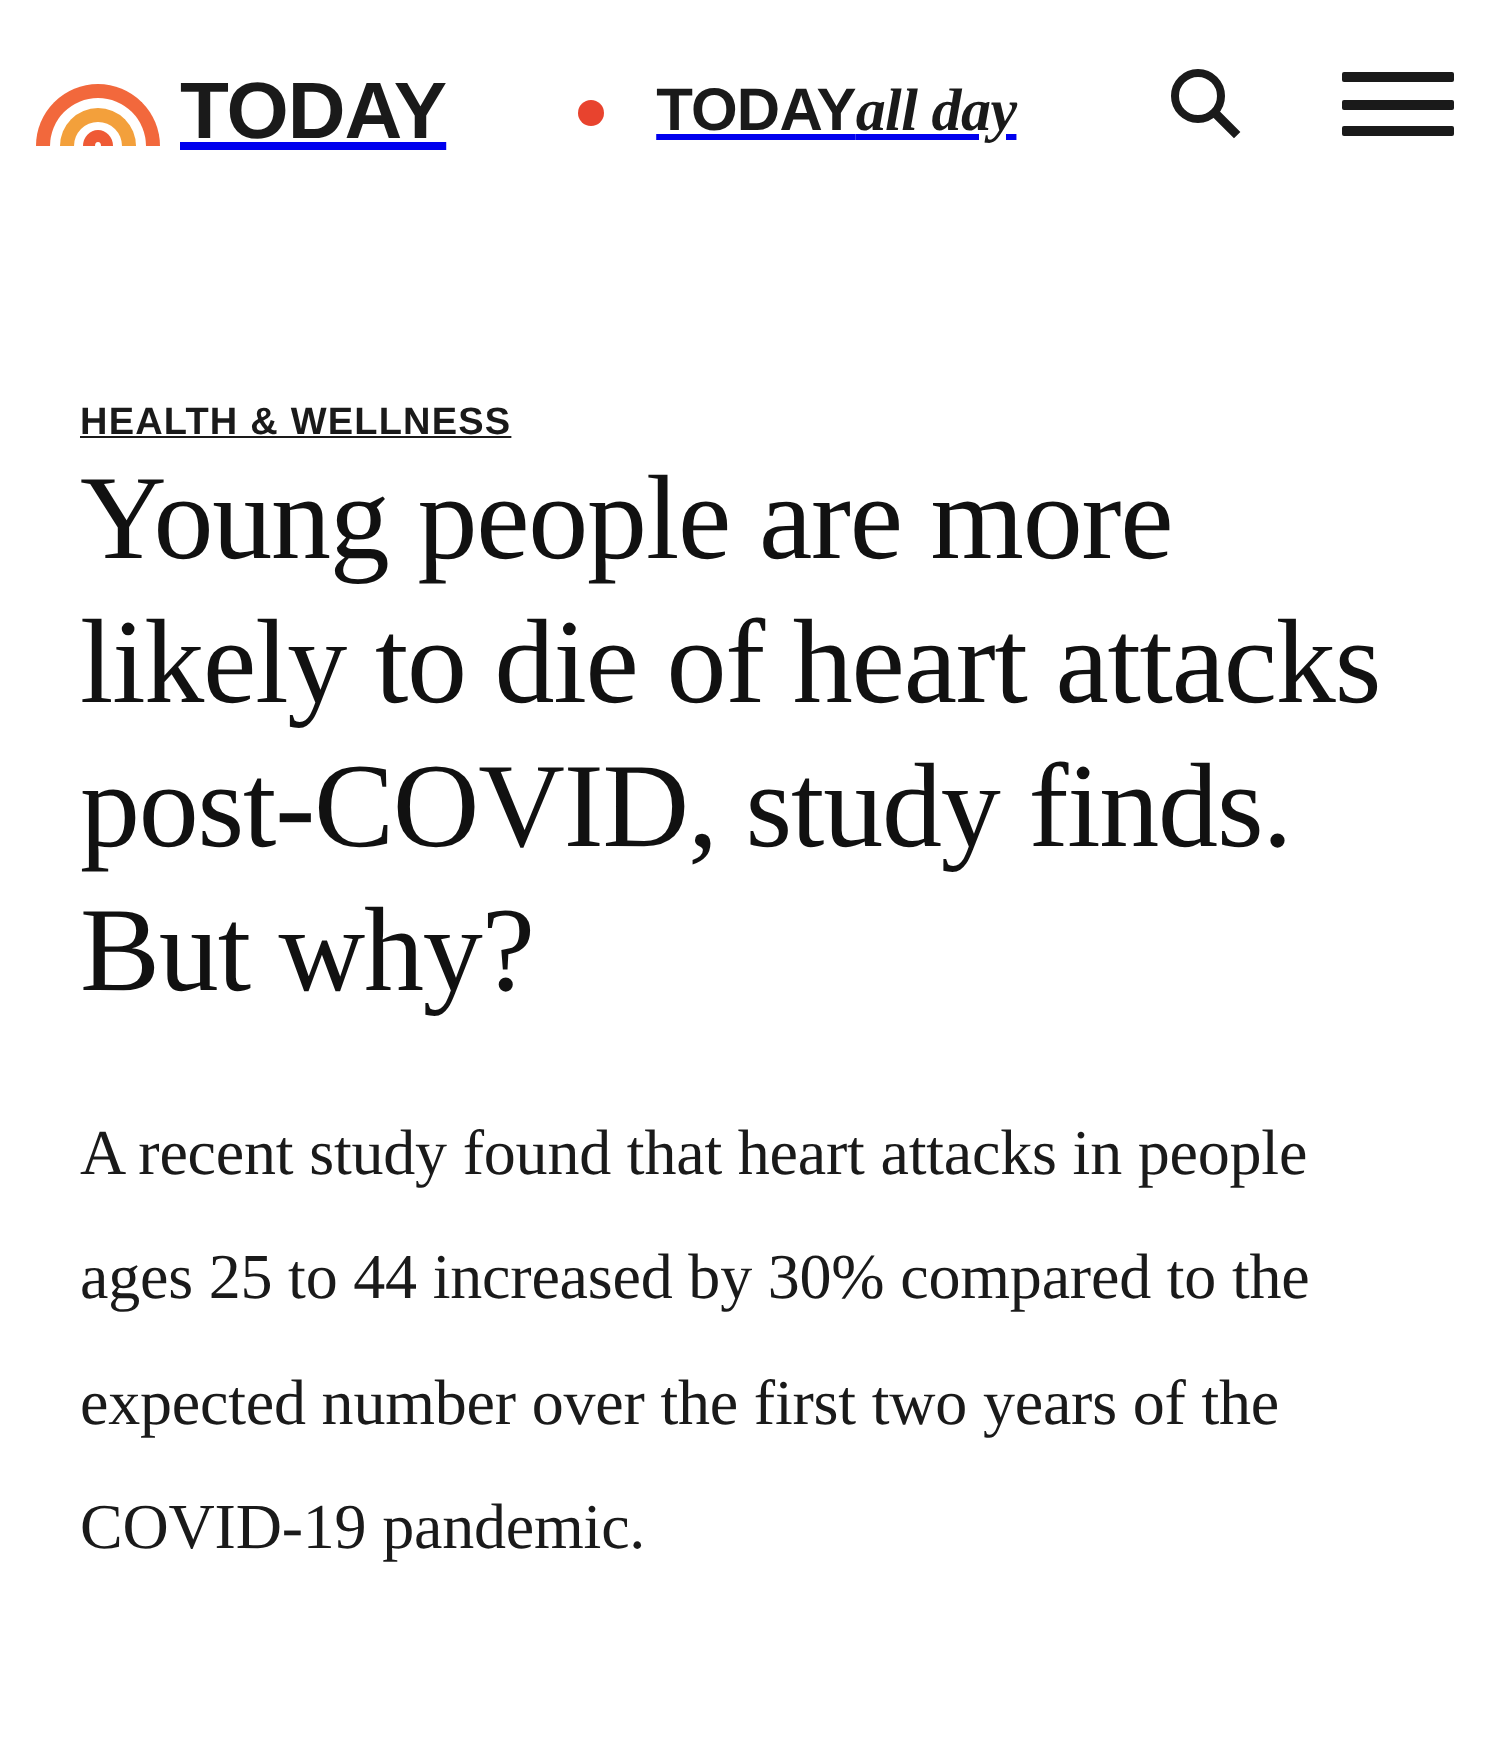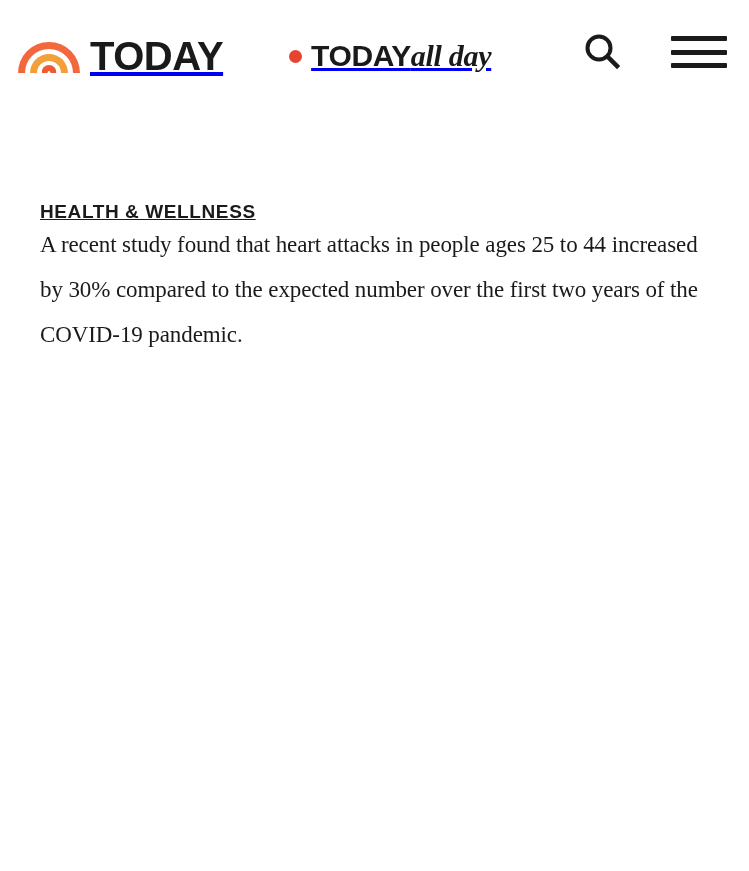--- a/index.html
+++ b/index.html
@@ -58,21 +58,21 @@
     font-weight: 700;
     font-size: 40px;
     letter-spacing: -0.5px;
     color: #1a1a1a;
     line-height: 1;
   }
 
   .allday {
     display: flex;
     align-items: center;
-    gap: 9px;
+    gap: 26px;
     margin-left: 66px;
     margin-top: 2px;
   }
   .allday-dot {
     width: 13px;
     height: 13px;
     border-radius: 50%;
     background: #e8432e;
     flex: none;
   }
@@ -151,21 +151,21 @@
     font-size: 60px;
     line-height: 1.2;
     letter-spacing: -0.6px;
     color: #111111;
     margin-bottom: 34px;
   }
 
   .dek {
     font-family: "Liberation Serif", serif;
     font-weight: 400;
-    font-size: 23px;
+    font-size: 32px;
     line-height: 1.95;
     color: #1a1a1a;
     letter-spacing: -0.1px;
   }
 </style>
 </head>
 <body>
 
 <div class="page">
 
@@ -198,16 +198,17 @@
       <button class="menu-btn">
         <span></span>
         <span></span>
         <span></span>
       </button>
     </div>
   </div>
 
   <div class="article">
     <a class="kicker" href="#">HEALTH &amp; WELLNESS</a>
+    <h1 class="headline">Young people are more likely to die of heart attacks post-COVID, study finds. But why?</h1>
     <p class="dek">A recent study found that heart attacks in people ages 25 to 44 increased by 30% compared to the expected number over the first two years of the COVID-19 pandemic.</p>
   </div>
 
 </div>
 
 </body></html>

